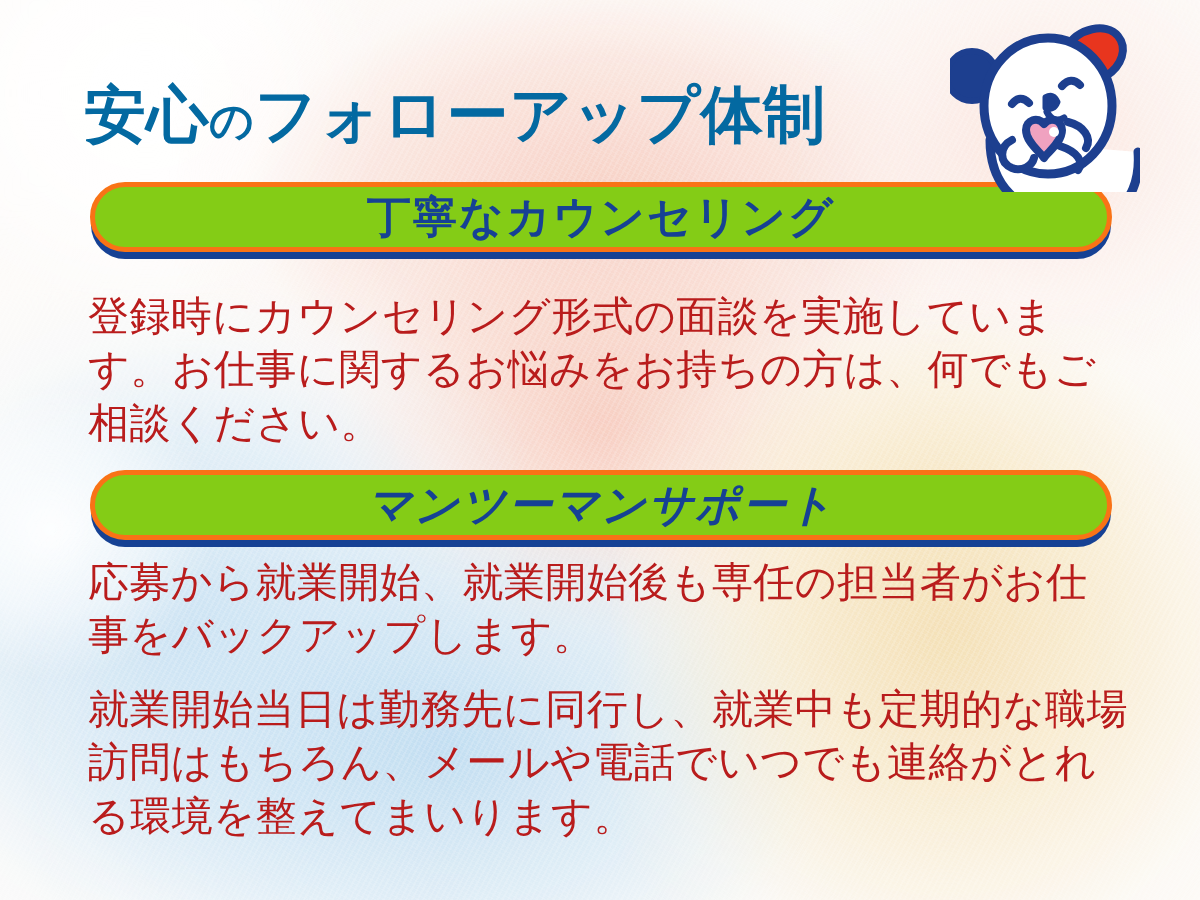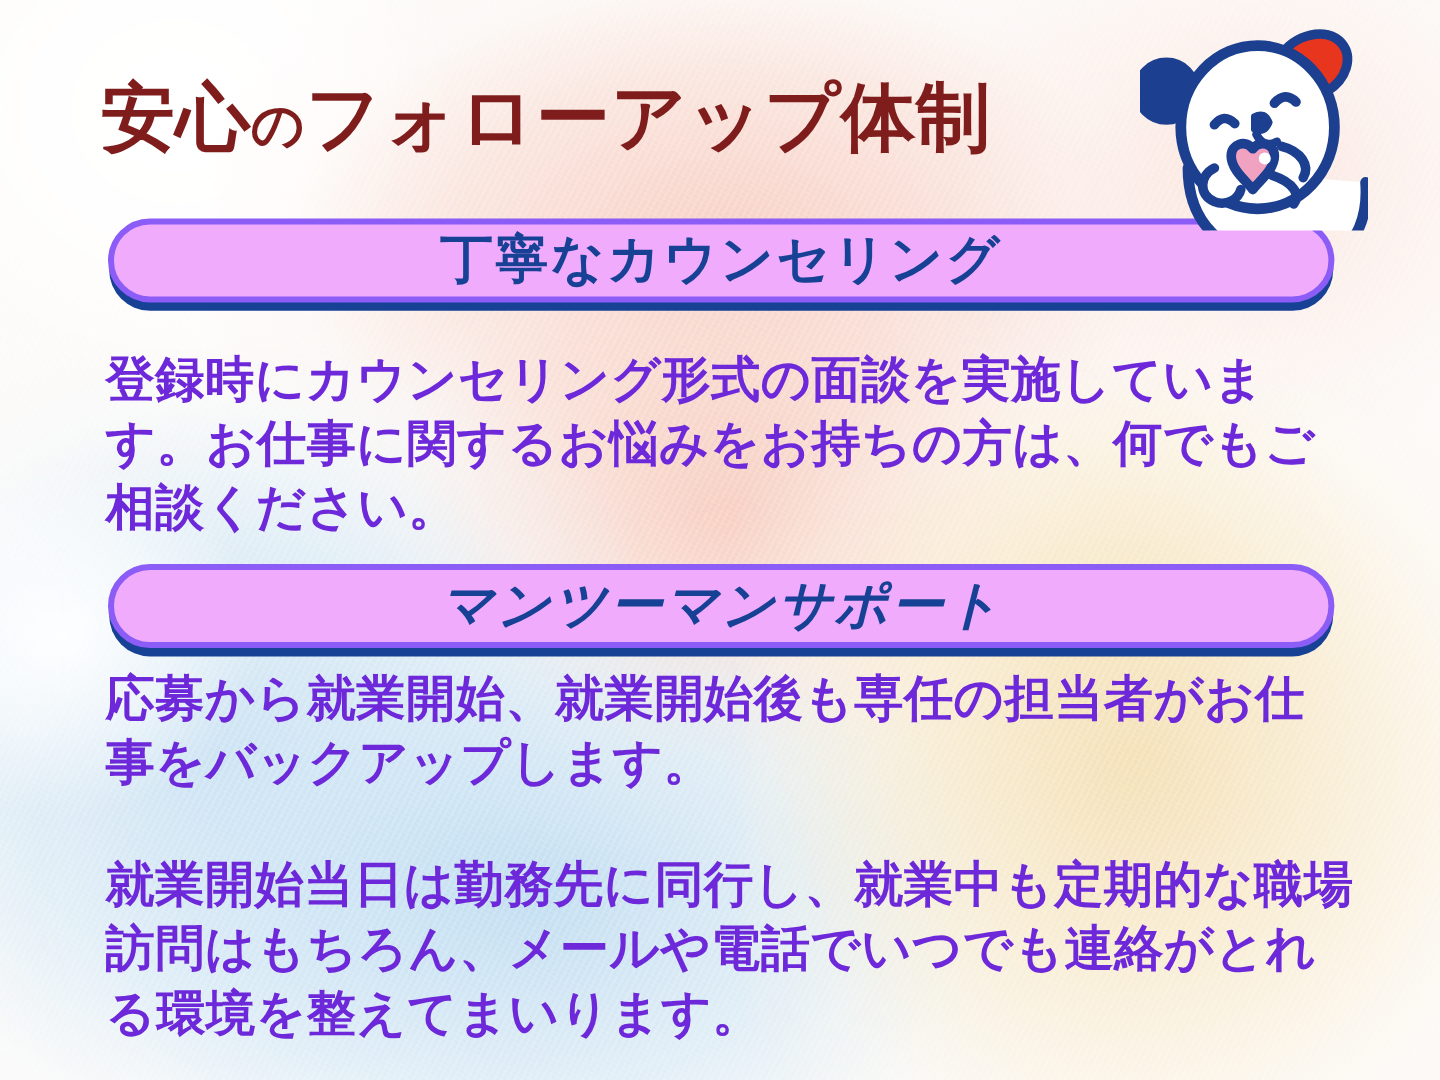--- a/index.html
+++ b/index.html
@@ -126,43 +126,42 @@
   
   .content {
     position: relative;
     z-index: 4;
     padding: 0;
   }
 
   .headline {
     position: absolute;
     left: 84px;
-    top: 72px;
+    top: 84px;
     width: 840px;
     margin: 0;
     font-size: 62px;
     line-height: 1.0;
     font-weight: 700;
     letter-spacing: 0.5px;
-    color: #7f1d1d;
+    color: #0369a1;
     white-space: nowrap;
-    font-family: Liberation Mono, monospace;
   }
   .headline .small-no {
     font-size: 44px;
   }
 
   .pill {
     position: absolute;
     left: 90px;
     width: 1022px;
     height: 70px;
     box-sizing: border-box;
-    background: #f0abfc;
-    border: 5px solid #8b5cf6;
+    background: #84cc16;
+    border: 5px solid #f97316;
     border-radius: 40px;
     box-shadow: 0 8px 0 -1px #164194;
     display: flex;
     align-items: center;
     justify-content: center;
   }
   .pill-1 { top: 182px; }
   .pill-2 { top: 470px; font-style: italic; }
 
   .pill-label {
@@ -172,29 +171,29 @@
     color: #164194;
     line-height: 1;
     white-space: nowrap;
   }
 
   .para {
     position: absolute;
     left: 88px;
     width: 1040px;
     margin: 0;
-    color: #6d28d9;
+    color: #b91c1c;
     font-size: 41px;
-    font-weight: 700;
+    font-weight: 400;
     line-height: 1.30;
     letter-spacing: 0.4px;
   }
   .para-1 { top: 290px; }
   .para-2 { top: 556px; }
-  .para-3 { top: 711px; }
+  .para-3 { top: 683px; }
 
   
   .mascot {
     position: absolute;
     right: 60px;
     top: 12px;
     width: 190px;
     height: 180px;
     z-index: 5;
   }

